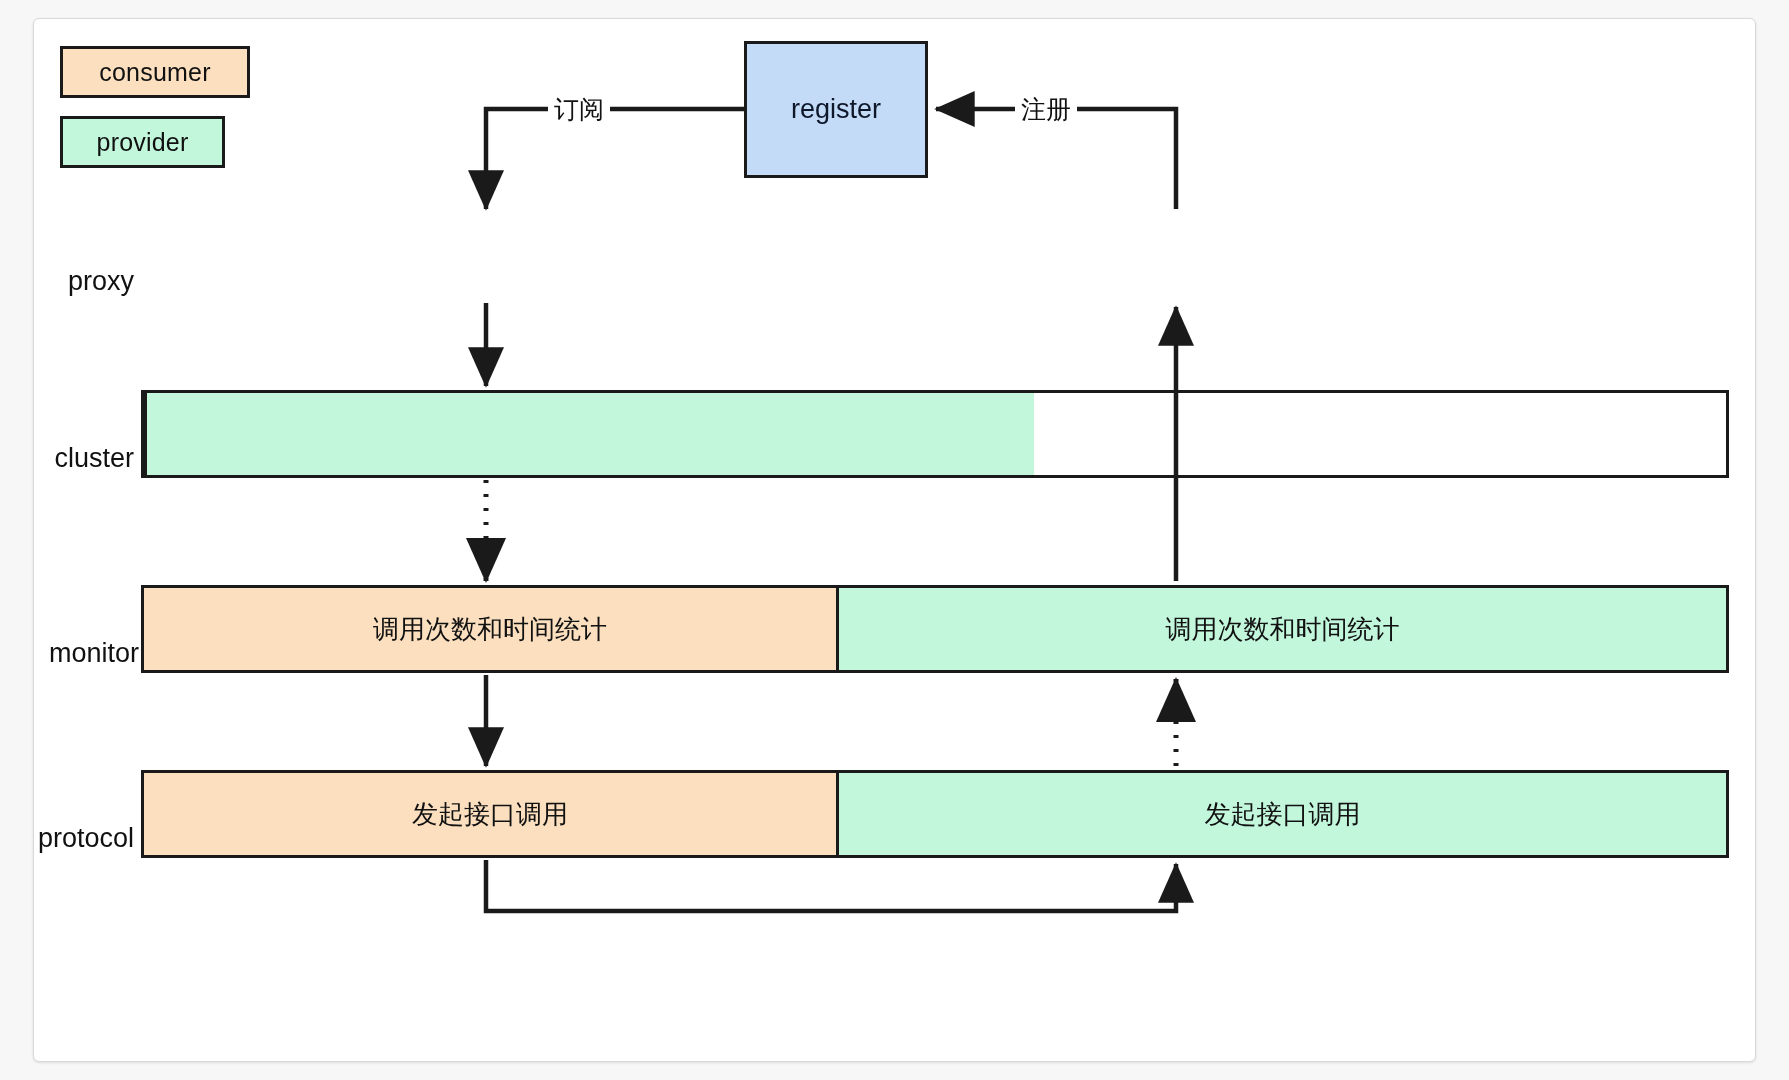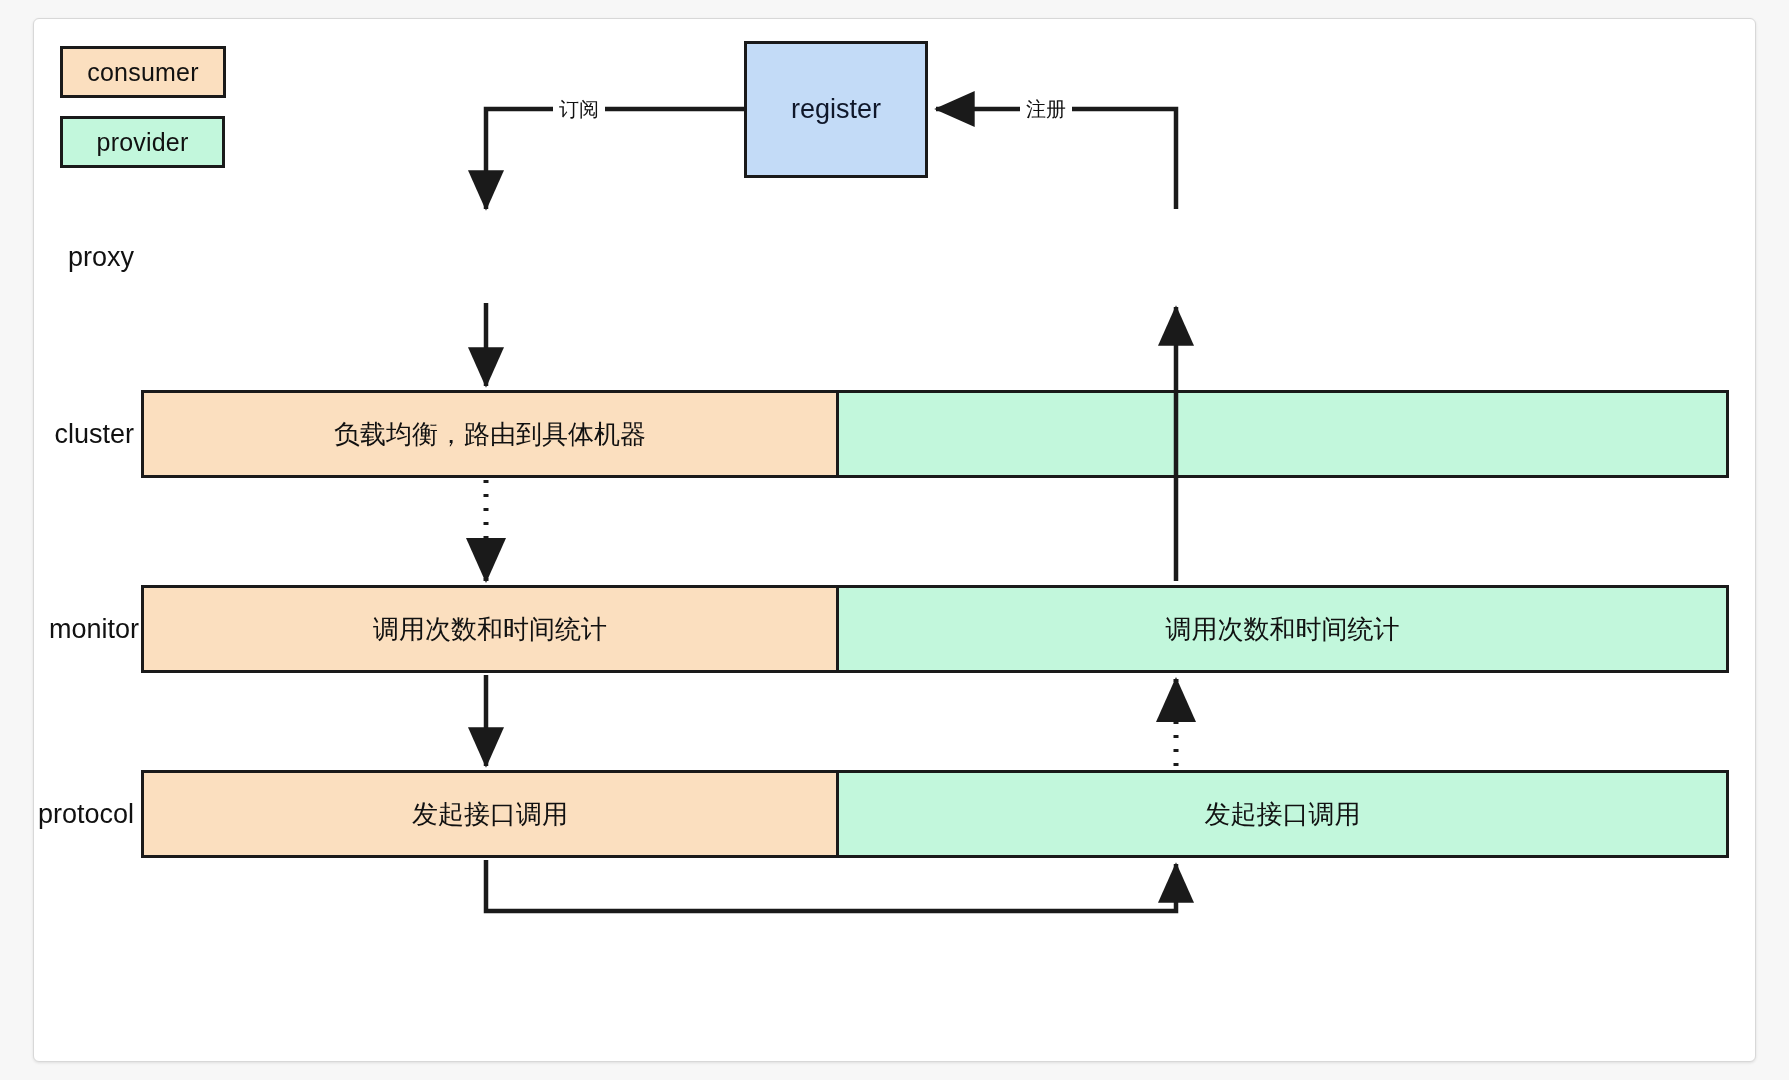--- a/index.html
+++ b/index.html
@@ -29,21 +29,21 @@
     position: absolute;
     border: 3px solid #1a1a1a;
     display: flex;
     align-items: center;
     justify-content: center;
     font-size: 25px;
     color: #111;
     letter-spacing: 0.2px;
   }
   #legend-consumer {
-    left: 26px; top: 27px; width: 166px; height: 52px;
+    left: 26px; top: 27px; width: 190px; height: 52px;
   }
   #legend-provider {
     left: 26px; top: 97px; width: 165px; height: 52px;
   }
   #register-box {
     position: absolute;
     left: 710px; top: 22px;
     width: 184px; height: 137px;
     border: 3px solid #1a1a1a;
     display: flex;
@@ -52,20 +52,21 @@
     font-size: 27px;
     color: #0f172a;
   }
   .row-label {
     position: absolute;
     font-size: 27px;
     color: #111;
     text-align: right;
     white-space: nowrap;
     transform: translateY(-50%);
+    margin-top: 24px;
   }
   .layer-row {
     position: absolute;
     left: 107px;
     width: 1588px;
     height: 88px;
     display: flex;
     border: 3px solid #1a1a1a;
   }
   .half {
@@ -79,21 +80,21 @@
   .half.consumer { width: 692px; }
   .half.provider { width: 890px; border-left: 3px solid #1a1a1a; }
   #arrows {
     position: absolute;
     left: 0; top: 0;
     width: 1723px; height: 1044px;
     pointer-events: none;
   }
   .edge-label {
     position: absolute;
-    font-size: 20px;
+    font-size: 25px;
     color: #111;
     background: #ffffff;
     padding: 0 6px;
     transform: translate(-50%, -50%);
     white-space: nowrap;
   }
 </style>
 </head>
 <body>
 
@@ -119,23 +120,20 @@
     </div>
     <div class="row-label" style="left:0px; width:105px; top:610px;">
       <span>monitor</span>
     </div>
     <div class="row-label" style="left:0px; width:100px; top:795px;">
       <span>protocol</span>
     </div>
 
 
     <div class="layer-row" style="top:371px;">
-      <div class="half consumer" style="background:#fbdfbf;">
-        <span>负载均衡，路由到具体机器</span>
-      </div>
       <div class="half provider" style="background:#c2f7dc;">
         <span></span>
       </div>
     </div>
 
     <div class="layer-row" style="top:566px;">
       <div class="half consumer" style="background:#fbdfbf;">
         <span>调用次数和时间统计</span>
       </div>
       <div class="half provider" style="background:#c2f7dc;">

